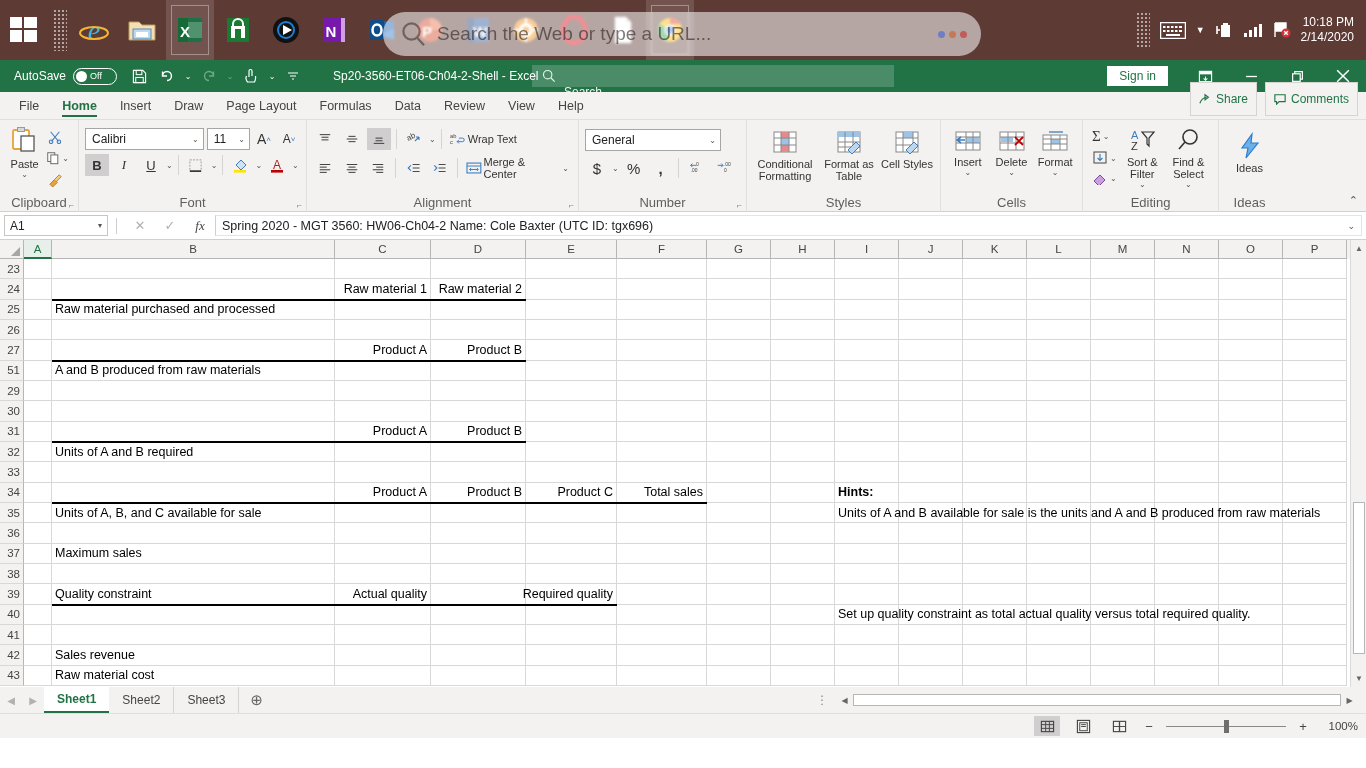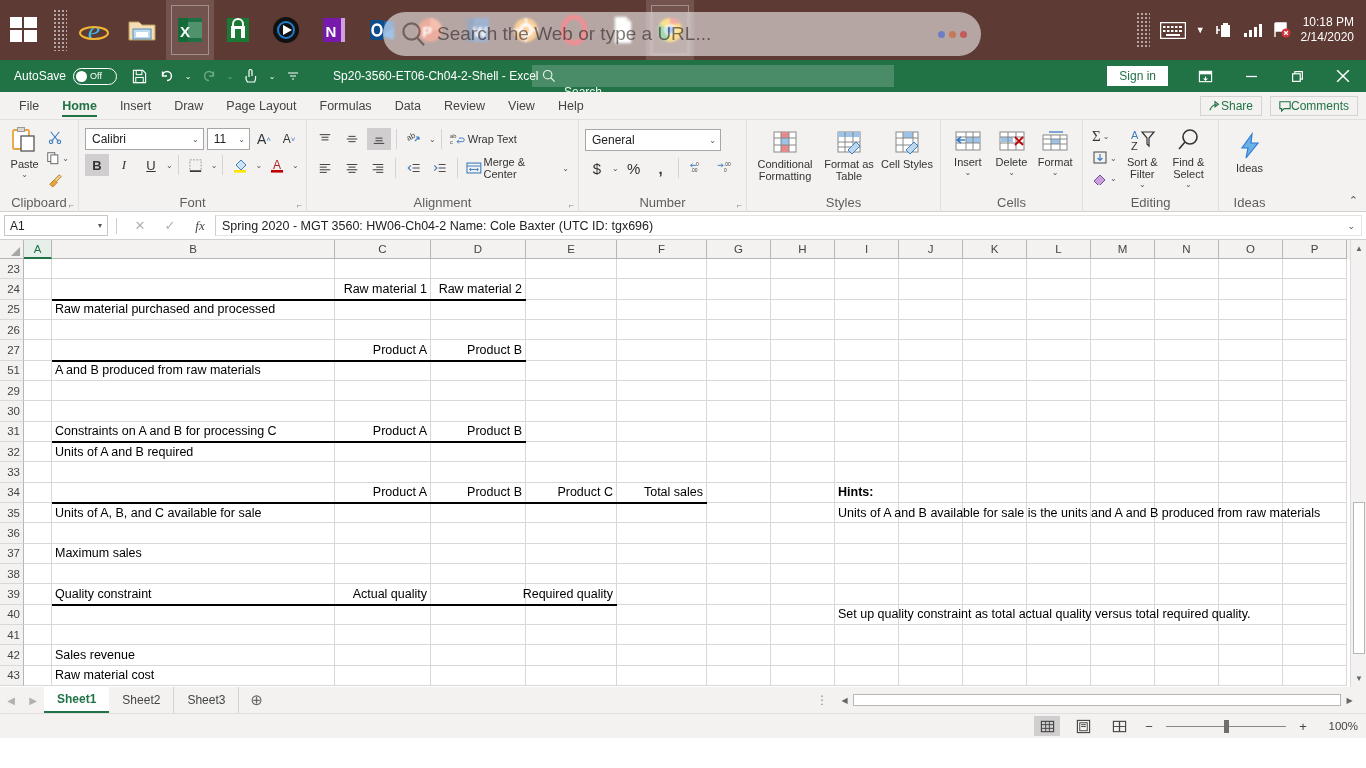--- a/index.html
+++ b/index.html
@@ -104,21 +104,21 @@
     position: relative; white-space: nowrap;
   }
   .tab.active { color: #217346; font-weight: bold; }
   .tab.active::after {
     content: ""; position: absolute; left: 11px; right: 11px; bottom: 2px;
     height: 2.5px; background: #217346;
   }
   #tabs-right { position: absolute; right: 8px; bottom: 3px; display: flex; gap: 8px; }
   .ghostbtn {
     font-size: 12px; color: #217346; border: 1px solid #d6d4d2; background: #f3f2f1;
-    padding: 2px 8px; display: flex; align-items: center; 
+    padding: 9px 8px; display: flex; align-items: center; gap: 5px;
   }
 
   
   #ribbon {
     height: 92px; background: #f3f2f1; display: flex; position: relative;
     border-bottom: 1px solid #d2d0ce;
   }
   .group { position: relative; height: 92px; padding: 4px 6px 0 6px; display: flex; flex-direction: column; }
   .group + .group { border-left: 1px solid #e1dfdd; }
   .grp-label {
@@ -1358,21 +1358,20 @@
           <div class="cell" style="left: 1067px; top: 406.6px; width: 64px;"></div>
           <div class="cell" style="left: 1131px; top: 406.6px; width: 64px;"></div>
           <div class="cell" style="left: 1195px; top: 406.6px; width: 64px;"></div>
           <div class="cell" style="left: 1259px; top: 406.6px; width: 64px;"></div>
           <div class="cell noclip r" style="left: 311px; top: 20.33px; width: 96px; border-bottom-color: rgb(216, 216, 216);">Raw material 1</div>
           <div class="cell noclip r" style="left: 407px; top: 20.33px; width: 95px; border-bottom-color: rgb(216, 216, 216);">Raw material 2</div>
           <div class="cell noclip l" style="left: 28px; top: 40.66px; width: 283px; border-bottom-color: rgb(216, 216, 216);">Raw material purchased and processed</div>
           <div class="cell noclip r" style="left: 311px; top: 81.32px; width: 96px; border-bottom-color: rgb(216, 216, 216);">Product A</div>
           <div class="cell noclip r" style="left: 407px; top: 81.32px; width: 95px; border-bottom-color: rgb(216, 216, 216);">Product B</div>
           <div class="cell noclip l" style="left: 28px; top: 101.65px; width: 283px; border-bottom-color: rgb(216, 216, 216);">A and B produced from raw materials</div>
-          <div class="cell noclip l" style="left: 28px; top: 162.64px; width: 283px; border-bottom-color: rgb(216, 216, 216);">Constraints on A and B for processing C</div>
           <div class="cell noclip r" style="left: 311px; top: 162.64px; width: 96px; border-bottom-color: rgb(216, 216, 216);">Product A</div>
           <div class="cell noclip r" style="left: 407px; top: 162.64px; width: 95px; border-bottom-color: rgb(216, 216, 216);">Product B</div>
           <div class="cell noclip l" style="left: 28px; top: 182.97px; width: 283px; border-bottom-color: rgb(216, 216, 216);">Units of A and B required</div>
           <div class="cell noclip r" style="left: 311px; top: 223.63px; width: 96px; border-bottom-color: rgb(216, 216, 216);">Product A</div>
           <div class="cell noclip r" style="left: 407px; top: 223.63px; width: 95px; border-bottom-color: rgb(216, 216, 216);">Product B</div>
           <div class="cell noclip r" style="left: 502px; top: 223.63px; width: 91px; border-bottom-color: rgb(216, 216, 216);">Product C</div>
           <div class="cell noclip r" style="left: 593px; top: 223.63px; width: 90px; border-bottom-color: rgb(216, 216, 216);">Total sales</div>
           <div class="cell noclip l b" style="left: 811px; top: 223.63px; width: 64px; border-bottom-color: rgb(216, 216, 216);">Hints:</div>
           <div class="cell noclip l" style="left: 28px; top: 243.96px; width: 283px; border-bottom-color: rgb(216, 216, 216);">Units of A, B, and C available for sale</div>
           <div class="cell noclip l" style="left: 811px; top: 243.96px; width: 64px; border-bottom-color: rgb(216, 216, 216);">Units of A and B available for sale is the units and A and B produced from raw materials</div>

